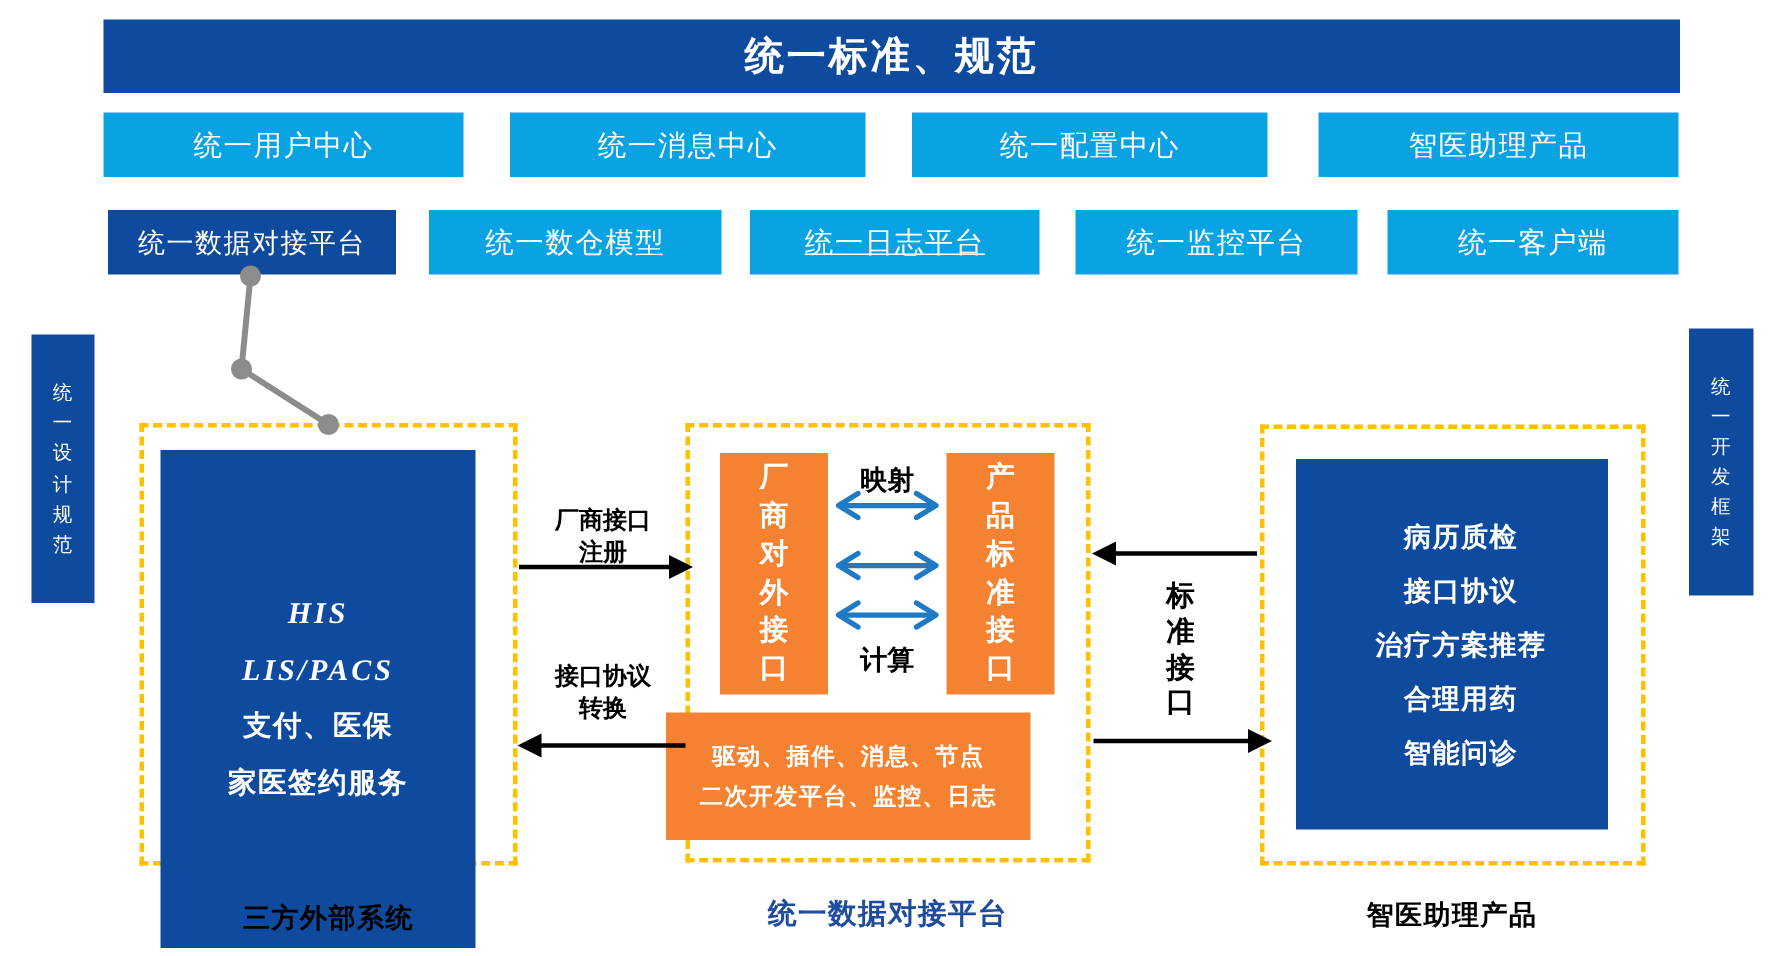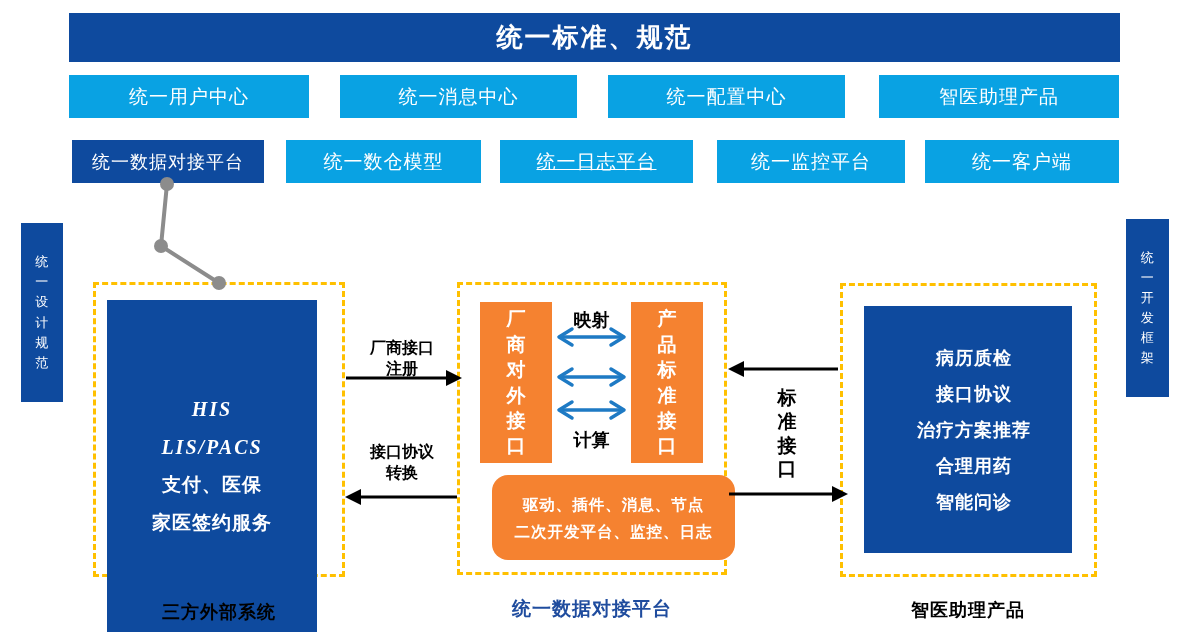--- a/index.html
+++ b/index.html
@@ -111,21 +111,21 @@
 
   <div class="abs dashed" style="left:457px;top:282px;width:270px;height:293px;"></div>
   <div class="abs orangeV" style="left:480px;top:302px;width:72px;height:161px;">
     <span class="vt">厂商对外接口</span>
   </div>
   <div class="abs orangeV" style="left:631px;top:302px;width:72px;height:161px;">
     <span class="vt">产品标准接口</span>
   </div>
   <div class="abs blabel" style="left:552px;top:308px;width:79px;font-size:18px;">映射</div>
   <div class="abs blabel" style="left:552px;top:428px;width:79px;font-size:18px;">计算</div>
-  <div class="abs orangeH" style="left:492px;top:475px;width:243px;height:85px;border-radius:16px;">
+  <div class="abs orangeH" style="left:444px;top:475px;width:243px;height:85px;">
     <div>驱动、插件、消息、节点</div>
     <div>二次开发平台、监控、日志</div>
   </div>
   <div class="abs groupcap blue" style="left:492px;top:596px;width:200px;">统一数据对接平台</div>
 
   <div class="abs dashed" style="left:840px;top:283px;width:257px;height:294px;"></div>
   <div class="abs innerblue prod" style="left:864px;top:306px;width:208px;height:247px;padding-left:12px;">
     <div class="ln">病历质检</div>
     <div class="ln">接口协议</div>
     <div class="ln">治疗方案推荐</div>

